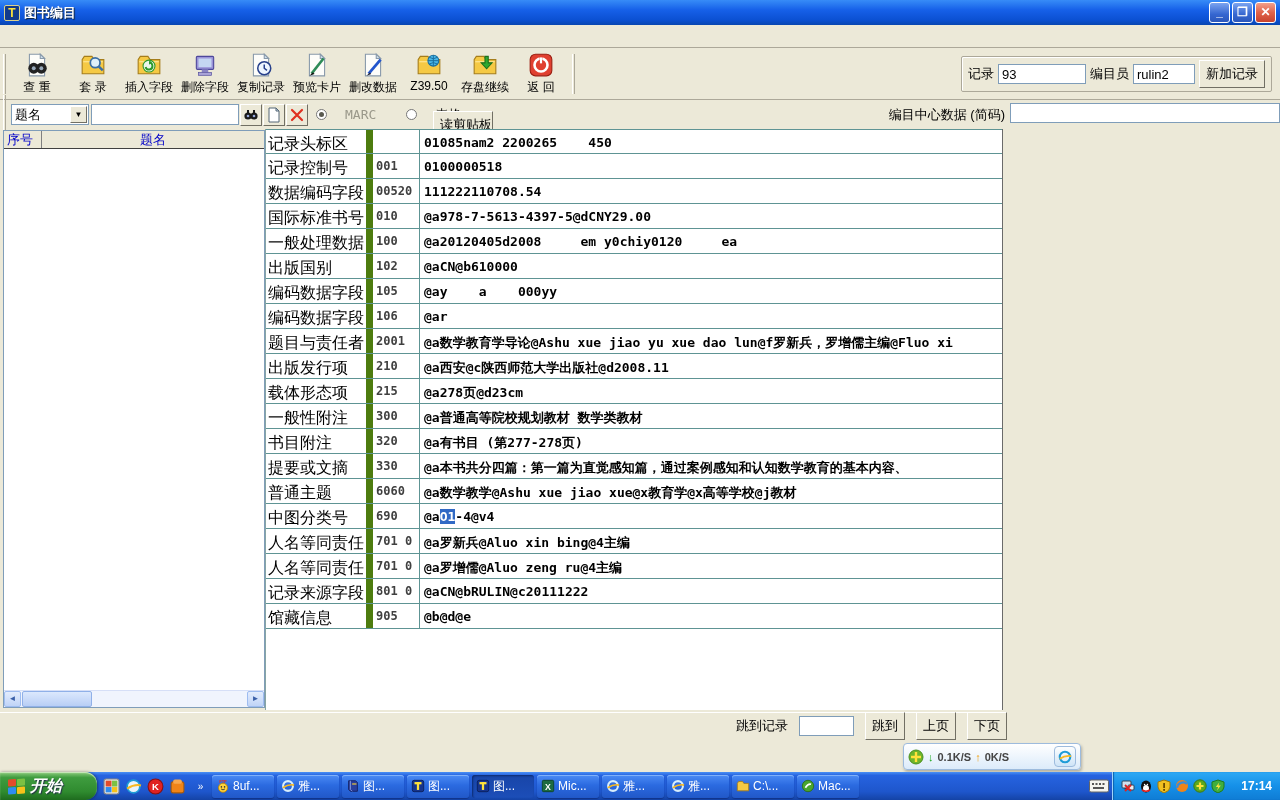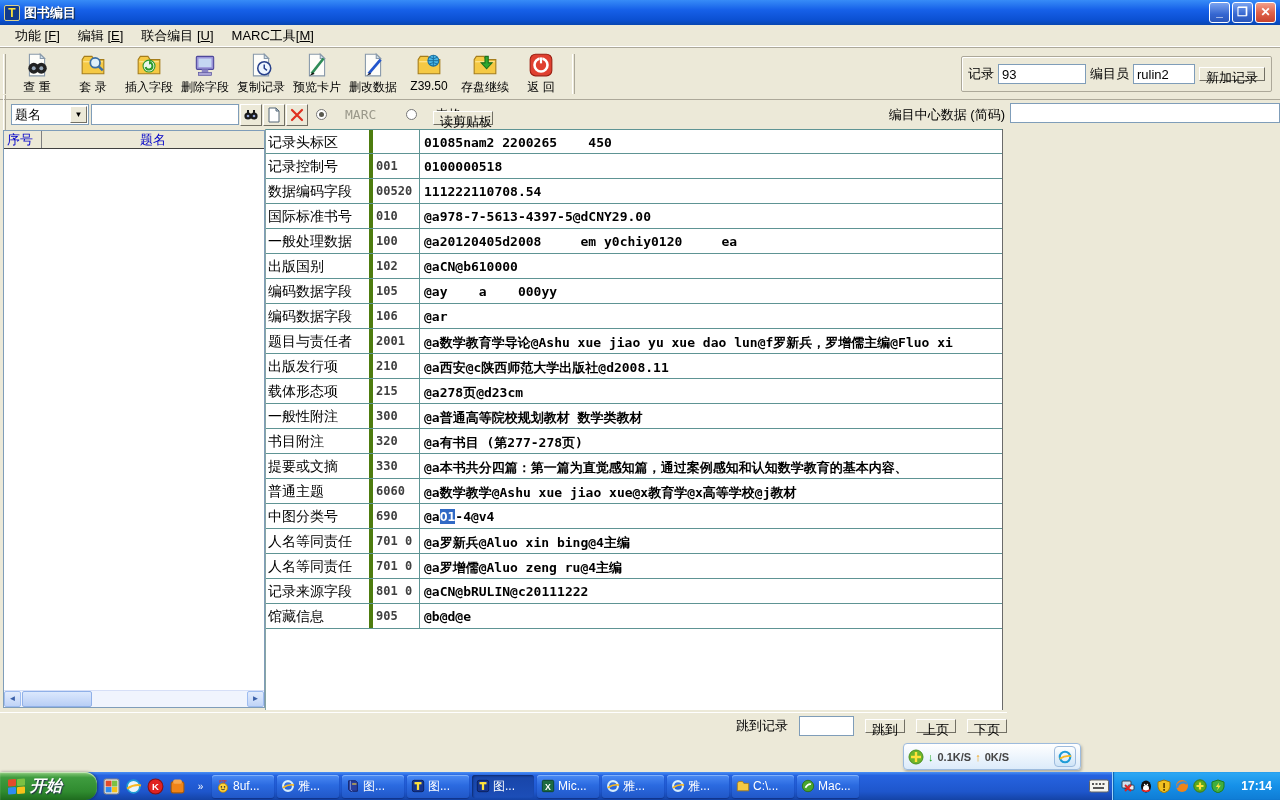--- a/index.html
+++ b/index.html
@@ -32,21 +32,21 @@
   .gripper { width:3px; height:40px; border-left:1px solid #fff; border-right:1px solid #aca899; margin:0 3px; }
   .tb-btn { width:56px; height:49px; display:flex; flex-direction:column; align-items:center; justify-content:flex-start;
     padding-top:2px; border:1px solid transparent; }
   .tb-btn .tb-icon { width:26px; height:26px; }
   .tb-btn .tb-label { font-size:12px; margin-top:1px; white-space:nowrap; }
   #tb-right { position:absolute; right:8px; top:8px; height:36px; border:1px solid #aca899; border-radius:2px;
     box-shadow:inset 1px 1px 0 #fff; display:flex; align-items:center; padding:0 6px; gap:4px; font-size:13px; }
   .xp-input { background:#fff; border:1px solid #7f9db9; height:20px; font-size:13px; padding:1px 3px;
     font-family:"Liberation Sans",sans-serif; }
   .xp-btn { background:#ECE9D8; border:1px solid; border-color:#fff #716f64 #716f64 #fff; font-size:13px;
-    padding:1px 6px; height:14px; white-space:nowrap; }
+    padding:1px 6px; height:28px; white-space:nowrap; }
 
   
   #searchbar { position:absolute; left:0; top:101px; width:100%; height:27px; background:#ECE9D8;
     display:flex; align-items:center; }
   #field-combo { width:78px; height:21px; background:#fff; border:1px solid #7f9db9; display:flex;
     align-items:center; font-size:13px; margin-left:2px; }
   #field-combo .combo-text { flex:1; padding-left:3px; }
   #field-combo .combo-arrow { width:17px; height:17px; margin-right:1px; background:#ECE9D8;
     border:1px solid; border-color:#fff #716f64 #716f64 #fff; font-size:8px; line-height:15px; text-align:center; }
   #search-input { width:148px; height:21px; margin-left:2px; }
@@ -75,21 +75,21 @@
     border:1px solid #9ebcf0; border-radius:2px; color:#3a5fa8; font-size:8px; text-align:center; line-height:14px; }
   #scroll-thumb { width:70px; height:16px; margin-left:1px; background:linear-gradient(180deg,#dce8fd,#b8cef5);
     border:1px solid #90b0e8; border-radius:2px; }
   #scroll-track { flex:1; }
 
   
   #marc-area { position:absolute; left:265px; top:129px; width:738px; height:581px; background:#fff;
     border-right:1px solid #6a6a6a; border-left:1px solid #87a5a5; }
   .marc-row { display:flex; height:25px; border-bottom:1px solid #5e9494; }
   .marc-row:first-child { border-top:1px solid #5e9494; }
-  .marc-label { width:107px; font-size:14px; color:#000; padding:4px 0 0 2px; border-right:4px solid #4d7c0f;
+  .marc-label { width:107px; font-size:16px; color:#000; padding:4px 0 0 2px; border-right:7px solid #4d7c0f;
     white-space:nowrap; overflow:hidden; }
   .marc-tag { width:47px; font-family:"DejaVu Sans Mono",monospace; font-weight:bold; font-size:12px;
     color:#404040; padding:5px 0 0 3px; border-right:1px solid #5e9494; white-space:pre; }
   .marc-value { flex:1; font-family:"DejaVu Sans Mono",monospace; font-weight:bold; font-size:13px;
     color:#000; padding:5px 0 0 4px; white-space:pre; overflow:hidden; }
   .marc-sel { background:#316ac5; color:#fff; }
 
   
   #bottom-nav { position:absolute; left:0; top:712px; width:1007px; height:26px; display:flex;
     justify-content:flex-end; align-items:center; gap:11px; font-size:13px; border-top:1px solid #fff; }
@@ -141,26 +141,20 @@
     <div id="titlebar">
       <div id="title-icon">T</div>
       <div id="title-text">图书编目</div>
       <div class="win-btns">
         <div class="win-btn">_</div>
         <div class="win-btn">❐</div>
         <div class="win-btn close">✕</div>
       </div>
     </div>
 
-    <div id="menubar">
-        <div class="menu-item">功能 [<u>F</u>]</div>
-        <div class="menu-item">编辑 [<u>E</u>]</div>
-        <div class="menu-item">联合编目 [<u>U</u>]</div>
-        <div class="menu-item">MARC工具[<u>M</u>]</div>
-      </div>
 
     <div id="toolbar">
       <div class="gripper"></div>
       <div id="tb-buttons" style="display:flex;">
           <div class="tb-btn">
             <div class="tb-icon">
               <svg width="26" height="26" viewBox="0 0 24 24">
                 <path d="M5 2 h10 l4 4 v16 h-14 z" fill="#fdfdfa" stroke="#8899aa"></path>
                 <path d="M15 2 l4 4 h-4 z" fill="#cfe0ee" stroke="#8899aa"></path>
                 <circle cx="9" cy="15" r="5" fill="#222"></circle>

